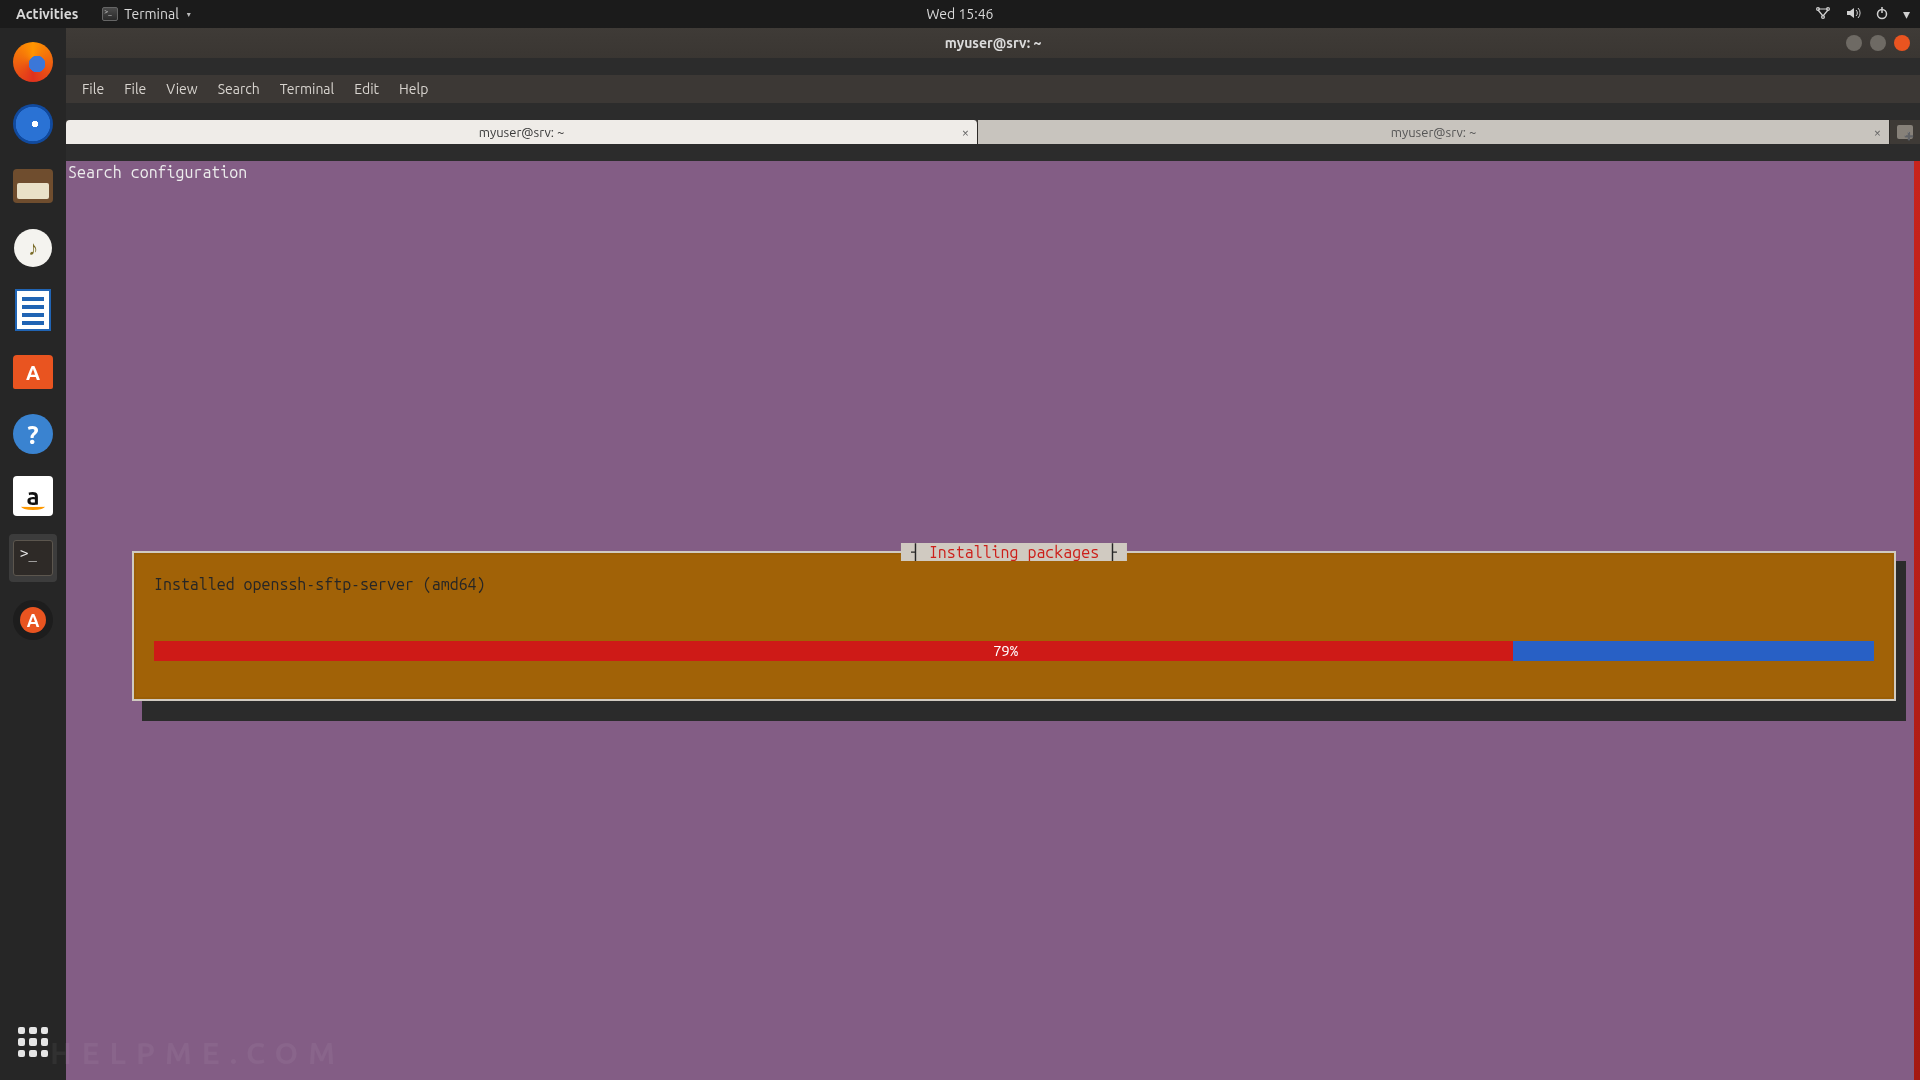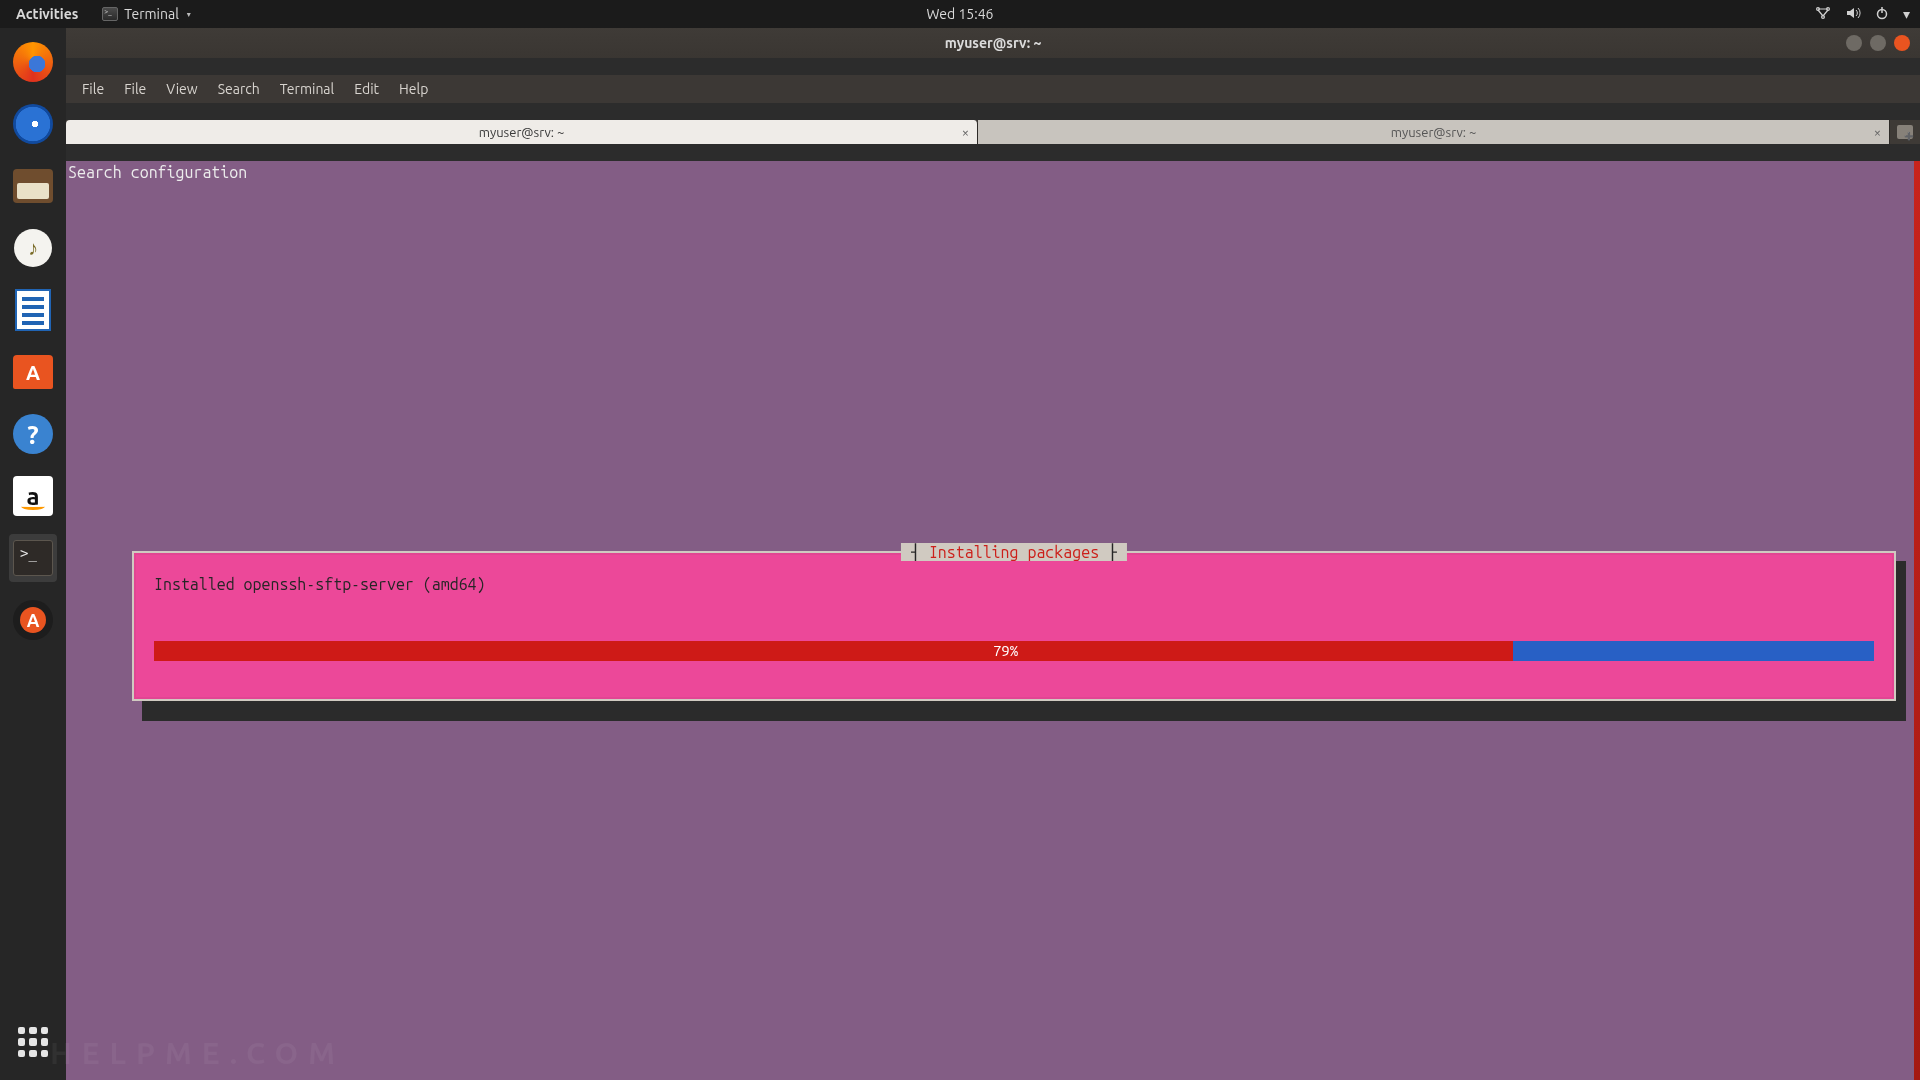--- a/index.html
+++ b/index.html
@@ -209,21 +209,21 @@
   left: 76px; right: 14px;
   top: 400px;
   height: 160px;
   background: #2b2b2b;
 }
 .dialog {
   position: absolute;
   left: 66px; right: 24px;
   top: 390px;
   height: 150px;
-  background: #ec4899;
+  background: #a16207;
   border: 2px solid #d0cac1;
   box-shadow: 0 0 0 2px rgba(0,0,0,0.04) inset;
 }
 .dialog .title-chip {
   position: absolute;
   top: -10px; left: 50%; transform: translateX(-50%);
   background: #d0cac1;
   padding: 0 10px;
   color: #cc1f1a;
   font-family: "Ubuntu Mono", monospace;

